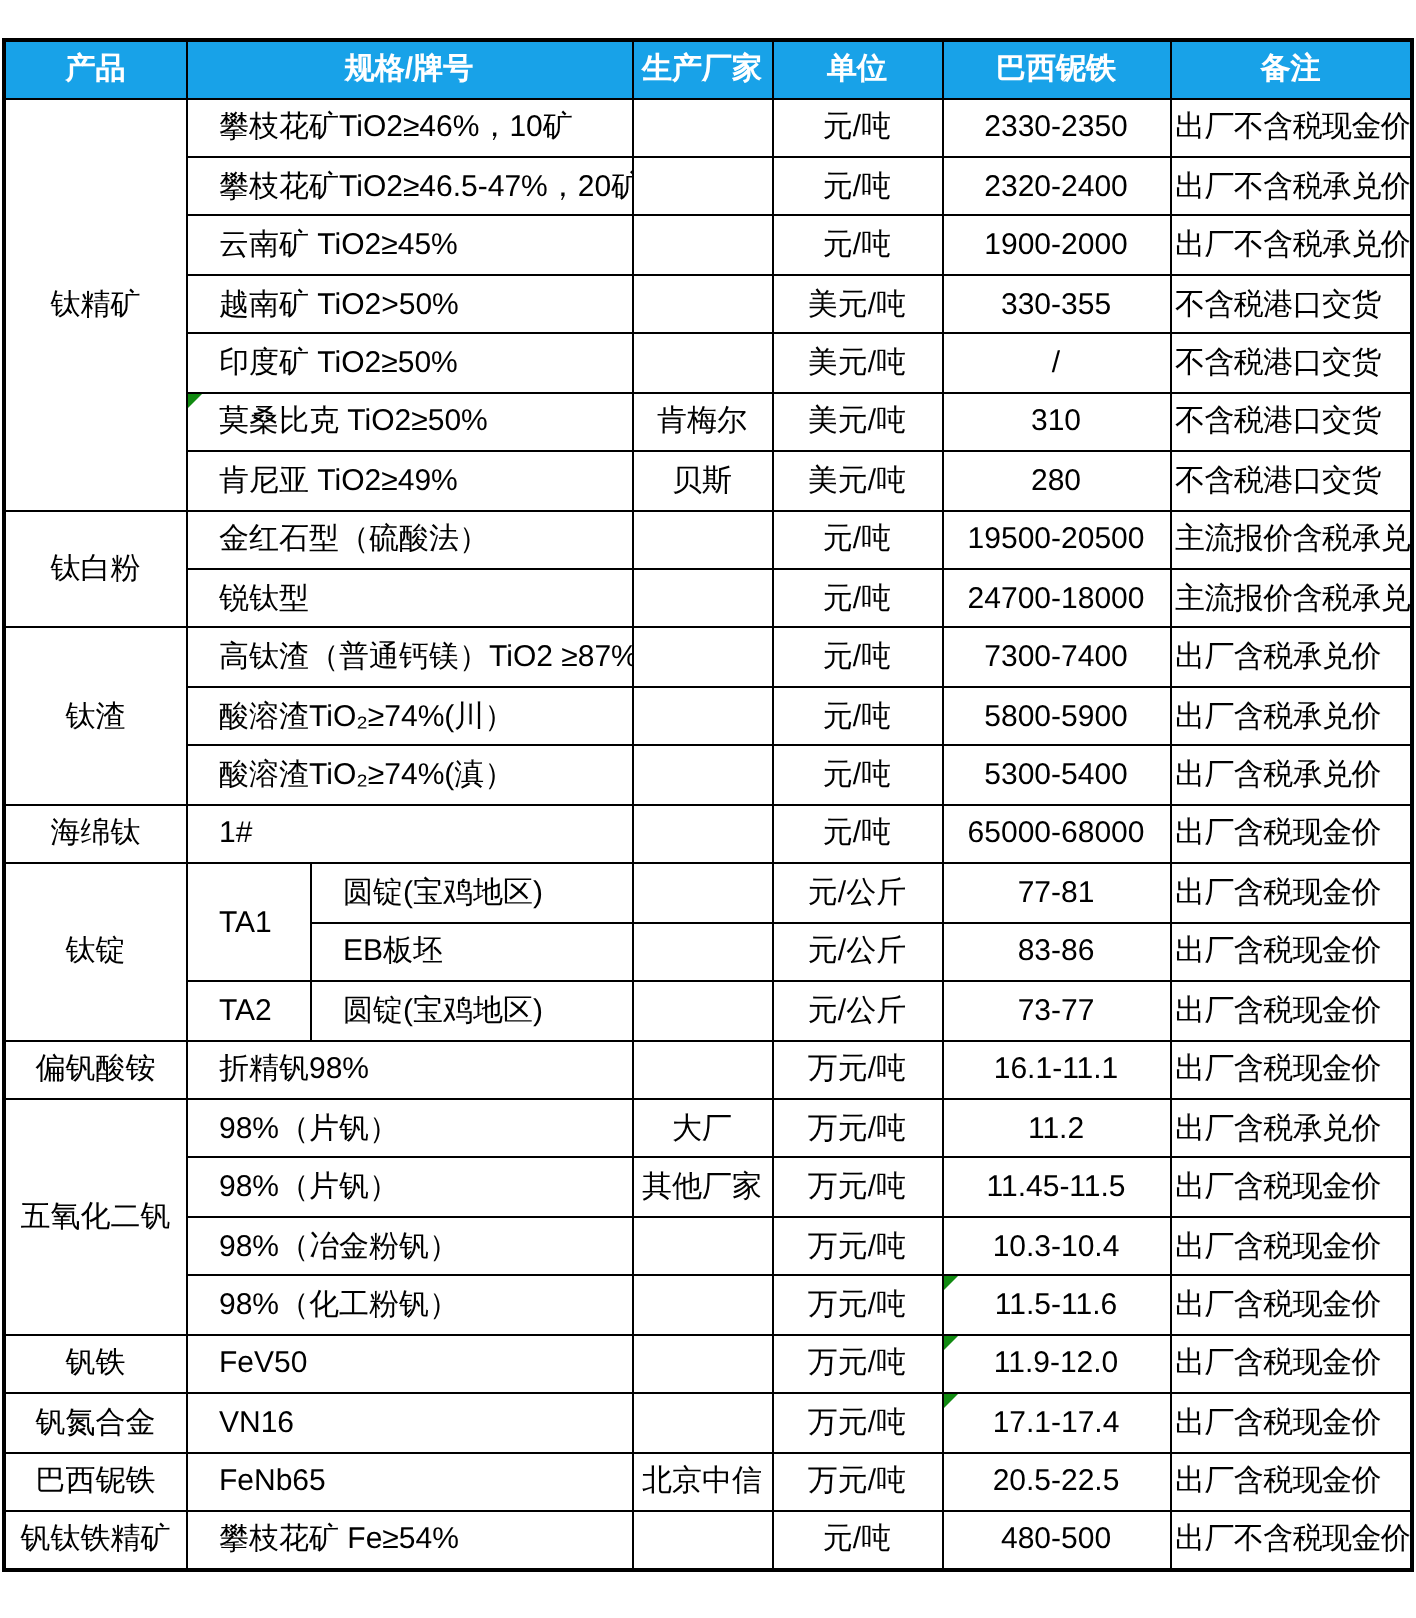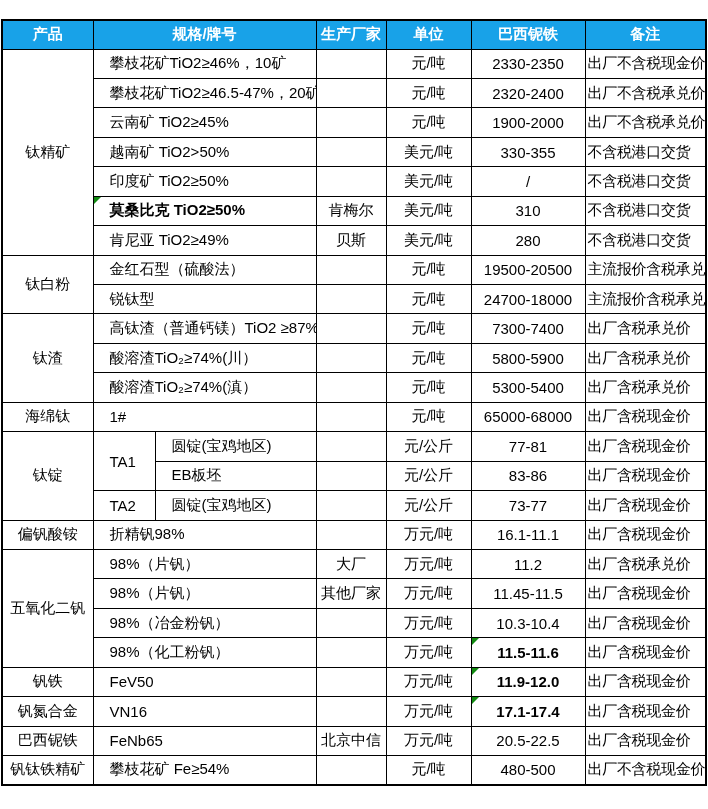--- a/index.html
+++ b/index.html
@@ -29,21 +29,21 @@
   tbody tr { height: 29.44px; }
   th {
     background: #18A2E8;
     color: #ffffff;
     font-weight: bold;
     text-align: center;
   }
   td.c  { text-align: center; }
   td.l  { text-align: left; padding-left: 16px; }
   td.note { text-align: left; padding-left: 2px; letter-spacing: -0.3px; }
-  td.rel { position: relative; font-weight: bold; }
+  td.rel { position: relative; }
   i.mk {
     position: absolute;
     top: 0; left: 0;
     width: 0; height: 0;
     border-top: 7px solid #118A11;
     border-right: 7px solid transparent;
   }
 </style>
 </head>
 <body>

